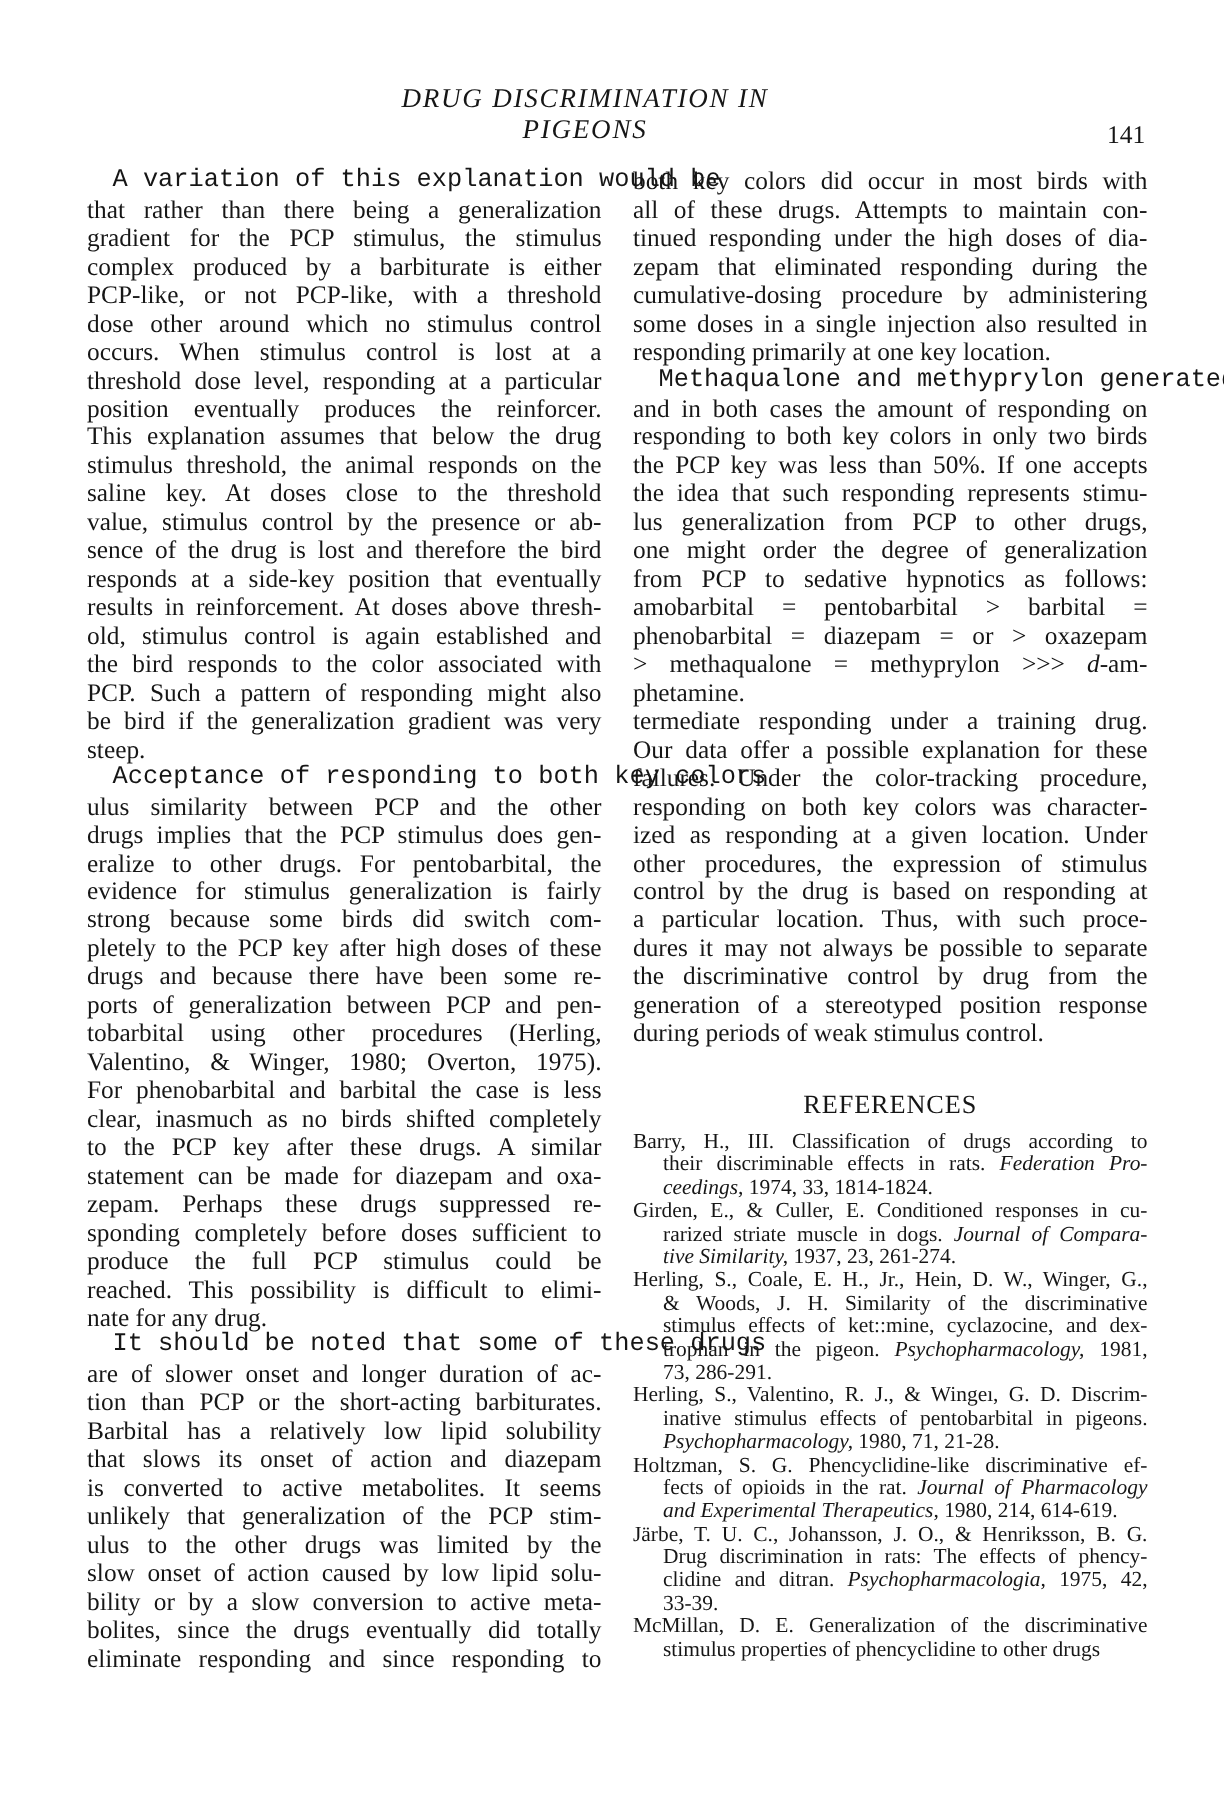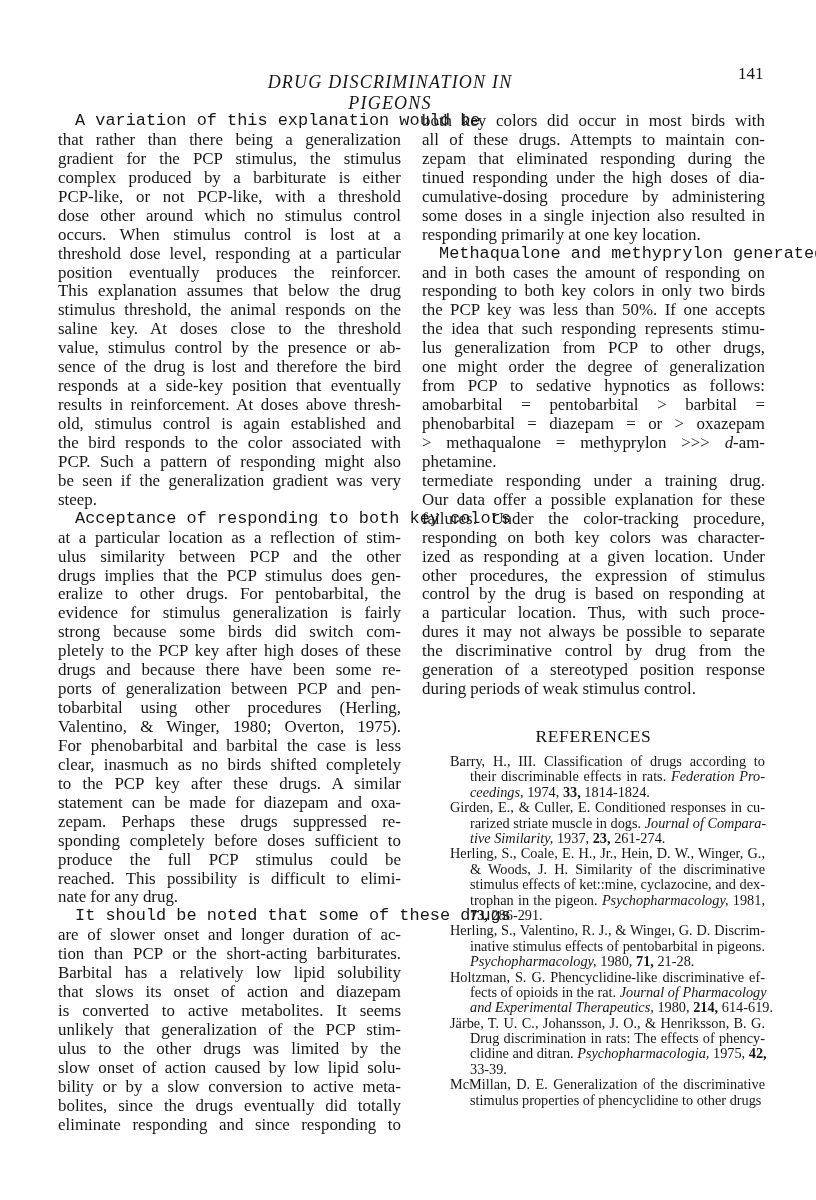--- a/index.html
+++ b/index.html
@@ -1,34 +1,34 @@
 <!DOCTYPE html>
 <html><head>
 <meta charset="utf-8">
 <style>
   html, body { margin: 0; padding: 0; background: #ffffff; }
   body { width: 816px; height: 1200px; position: relative; overflow: hidden;
          font-family: "Liberation Serif", "DejaVu Serif", serif; color: #161616; }
-  .running-head { position: absolute; top: 72px; left: 240px; width: 300px; text-align: center;
+  .running-head { position: absolute; top: 55px; left: 240px; width: 300px; text-align: center;
                   font-style: italic; font-size: 18px; letter-spacing: 1.2px; }
-  .page-number { position: absolute; top: 64px; left: 738px; font-size: 17px; }
+  .page-number { position: absolute; top: 80px; left: 738px; font-size: 17px; }
   .col { position: absolute; top: 112px; font-size: 16.9px; line-height: 18.95px; text-align: justify; }
   .col-left { left: 58px; width: 343px; }
   .col-right { left: 422px; width: 343px; }
   .line { display: block; text-align: justify; text-align-last: justify; white-space: nowrap; height: 18.95px; }
   .line.last { text-align-last: left; }
   .line.indent { padding-left: 17px; font-family: Liberation Mono, monospace; }
   .heading { text-align: center; font-size: 17.5px; letter-spacing: 0.6px; margin-top: 28px; margin-bottom: 8px; display: block; height: 19px; }
   .refs { font-size: 14.3px; line-height: 15.4px; }
   .ref { display: block; margin-bottom: 0; }
-  .ref .rline { display: block; white-space: nowrap; text-align: justify; text-align-last: justify; height: 15.4px; margin-left: 28px; }
+  .ref .rline { display: block; white-space: nowrap; text-align: justify; text-align-last: justify; height: 15.4px; }
   .ref .rline.cont { padding-left: 20px; }
   .ref .rline.last { text-align-last: left; }
   i { font-style: italic; }
-  b { font-weight: bold; }
+  b { font-weight: normal; }
 </style>
 </head>
 <body>
 
 <div class="running-head">DRUG DISCRIMINATION IN PIGEONS</div>
 <div class="page-number">141</div>
 
 <div class="col col-left" id="left-col">
     <span class="line indent">A variation of this explanation would be</span>
     <span class="line">that rather than there being a generalization</span>
@@ -42,24 +42,23 @@
     <span class="line">This explanation assumes that below the drug</span>
     <span class="line">stimulus threshold, the animal responds on the</span>
     <span class="line">saline key. At doses close to the threshold</span>
     <span class="line">value, stimulus control by the presence or ab-</span>
     <span class="line">sence of the drug is lost and therefore the bird</span>
     <span class="line">responds at a side-key position that eventually</span>
     <span class="line">results in reinforcement. At doses above thresh-</span>
     <span class="line">old, stimulus control is again established and</span>
     <span class="line">the bird responds to the color associated with</span>
     <span class="line">PCP. Such a pattern of responding might also</span>
-    <span class="line">be seen if the generalization gradient was very</span>
+    <span class="line">be bird if the generalization gradient was very</span>
     <span class="line last">steep.</span>
     <span class="line indent">Acceptance of responding to both key colors</span>
-    <span class="line">at a particular location as a reflection of stim-</span>
     <span class="line">ulus similarity between PCP and the other</span>
     <span class="line">drugs implies that the PCP stimulus does gen-</span>
     <span class="line">eralize to other drugs. For pentobarbital, the</span>
     <span class="line">evidence for stimulus generalization is fairly</span>
     <span class="line">strong because some birds did switch com-</span>
     <span class="line">pletely to the PCP key after high doses of these</span>
     <span class="line">drugs and because there have been some re-</span>
     <span class="line">ports of generalization between PCP and pen-</span>
     <span class="line">tobarbital using other procedures (Herling,</span>
     <span class="line">Valentino, &amp; Winger, 1980; Overton, 1975).</span>
@@ -83,22 +82,22 @@
     <span class="line">slow onset of action caused by low lipid solu-</span>
     <span class="line">bility or by a slow conversion to active meta-</span>
     <span class="line">bolites, since the drugs eventually did totally</span>
     <span class="line">eliminate responding and since responding to</span>
   </div>
 
 <div class="col col-right">
   <div id="right-col">
       <span class="line">both key colors did occur in most birds with</span>
       <span class="line">all of these drugs. Attempts to maintain con-</span>
+      <span class="line">tinued responding under the high doses of dia-</span>
       <span class="line">zepam that eliminated responding during the</span>
-      <span class="line">tinued responding under the high doses of dia-</span>
       <span class="line">cumulative-dosing procedure by administering</span>
       <span class="line">some doses in a single injection also resulted in</span>
       <span class="line last">responding primarily at one key location.</span>
       <span class="line indent">Methaqualone and methyprylon generated</span>
       <span class="line">and in both cases the amount of responding on</span>
       <span class="line">responding to both key colors in only two birds</span>
       <span class="line">the PCP key was less than 50%. If one accepts</span>
       <span class="line">the idea that such responding represents stimu-</span>
       <span class="line">lus generalization from PCP to other drugs,</span>
       <span class="line">one might order the degree of generalization</span>

